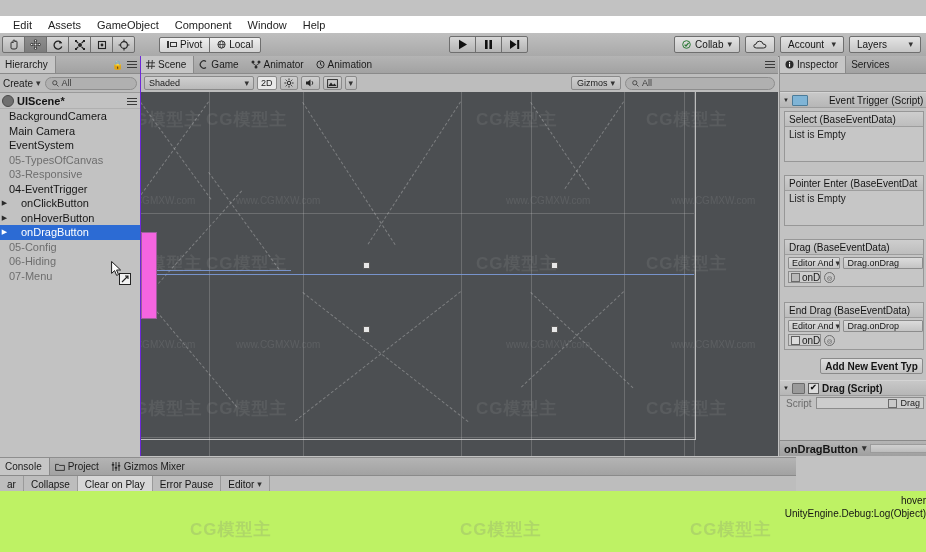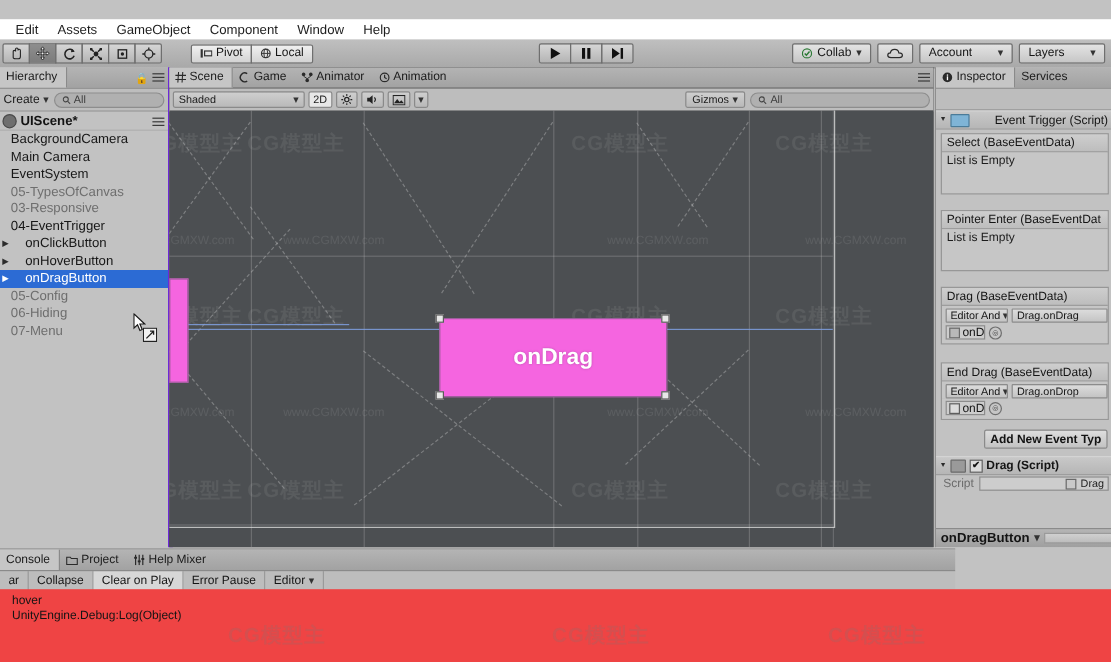--- a/index.html
+++ b/index.html
@@ -314,22 +314,23 @@
     border-bottom:1px solid #9a9a9a;
   }
   .cbtn{
     height:16px;padding:0 7px;display:flex;align-items:center;gap:3px;
     font-size:10px;color:#151515;
     border-right:1px solid #9a9a9a;box-sizing:border-box;
   }
   .cbtn.on{background:#d7d7d7;}
   .con-list{
     position:absolute;left:0;top:33px;width:926px;height:62px;
-    background:#ef4444;padding:4px 0 0 10px;box-sizing:border-box;
+    background:#bef264;padding:4px 0 0 10px;box-sizing:border-box;
     overflow:hidden;
+    text-align:right;
   }
   .logline{font-size:10px;color:#141414;line-height:12.5px;white-space:nowrap;}
 
   .cursor{position:absolute;width:11px;height:16px;pointer-events:none;}
 </style>
 </head>
 <body>
 
 <div class="app">
 
@@ -430,21 +431,21 @@
             <path d="M2.6 4.6 L4 6 L6.6 2.9" fill="none" stroke="#2c7a36" stroke-width="1.2"></path>
           </svg>
         <span>Collab</span>
         <span class="dot-caret">▾</span>
       </div>
       <div class="rbtn">
         <svg width="14" height="9" viewBox="0 0 14 9">
             <path d="M3.5 8 Q0.8 8 0.8 6 Q0.8 4.2 3 4.1 Q3.4 1.2 6.6 1.2 Q9.6 1.2 10 4 Q13 4.1 13 6 Q13 8 10.4 8 Z" fill="none" stroke="#2b2b2b" stroke-width="1"></path>
           </svg>
       </div>
-      <div class="rbtn" style="width:78px;justify-content:space-between;">
+      <div class="rbtn" style="width:64px;justify-content:space-between;">
         <span>Account</span>
         <span class="dot-caret">▾</span>
       </div>
       <div class="rbtn" style="width:72px;justify-content:space-between;">
         <span>Layers</span>
         <span class="dot-caret">▾</span>
       </div>
     </div>
   </div>
 
@@ -704,23 +705,20 @@
       <div class="wm" style="left:-20px;top:305px;">
         <span>CG模型主</span></div>
       <div class="wm" style="left:505px;top:305px;">
         <span>CG模型主</span></div>
 
       <div class="blueline" style="left:0;top:178px;width:150px;"></div>
       <div class="blueline" style="left:0;top:182px;width:553px;"></div>
 
       <div class="pinkbtn" style="left:0px;top:140px;width:14px;height:85px;"></div>
 
-      <div class="pinkbtn" style="left:225px;top:173px;width:188px;height:64px;">
-        <span class="lbl">onDrag</span>
-      </div>
       <div class="handle" style="left:222px;top:170px;"></div>
       <div class="handle" style="left:410px;top:170px;"></div>
       <div class="handle" style="left:222px;top:234px;"></div>
       <div class="handle" style="left:410px;top:234px;"></div>
     </div>
   </div>
 
   <div class="insp">
     <div class="panel-tabbar">
       <div class="ptab sel">
@@ -835,21 +833,21 @@
           </svg>
         <span>Project</span>
       </div>
       <div class="ptab">
         <svg width="10" height="9" viewBox="0 0 10 9">
             <path d="M2 0 L2 9 M5 0 L5 9 M8 0 L8 9" stroke="#2a2a2a" stroke-width="1"></path>
             <rect x="0.8" y="2" width="2.4" height="1.6" fill="#2a2a2a"></rect>
             <rect x="3.8" y="5" width="2.4" height="1.6" fill="#2a2a2a"></rect>
             <rect x="6.8" y="3" width="2.4" height="1.6" fill="#2a2a2a"></rect>
           </svg>
-        <span>Help Mixer</span>
+        <span>Gizmos Mixer</span>
       </div>
     </div>
     <div class="con-toolbar">
       <div class="cbtn">
         <span>ar</span>
       </div>
       <div class="cbtn">
         <span>Collapse</span>
       </div>
       <div class="cbtn on">

